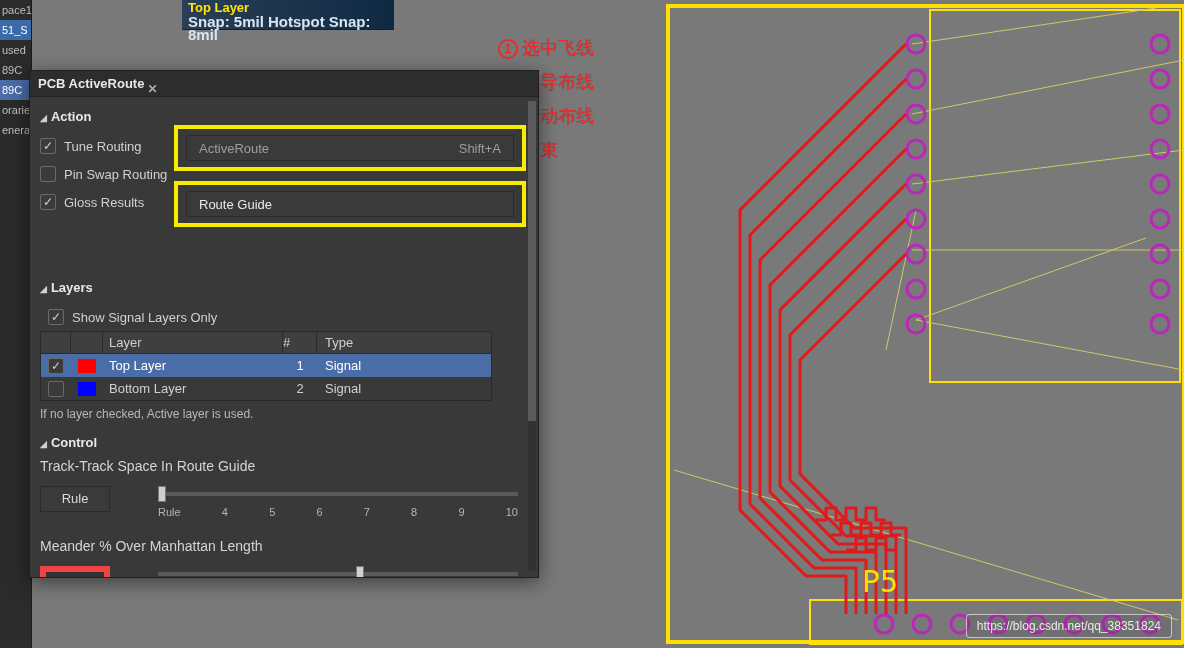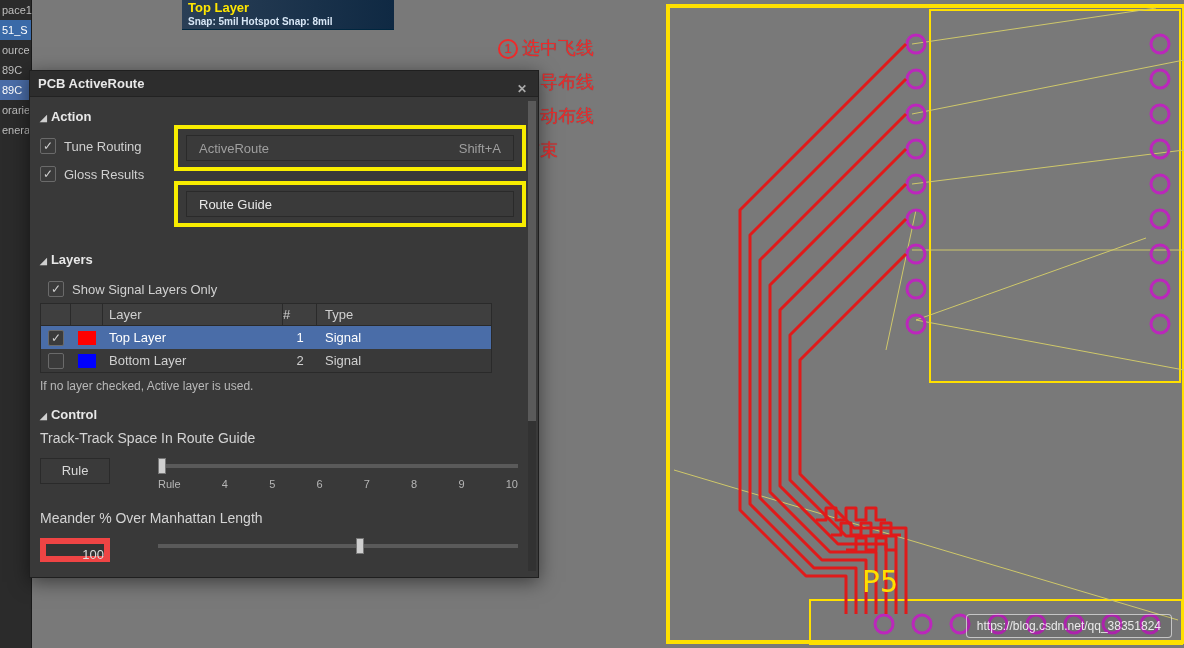--- a/index.html
+++ b/index.html
@@ -11,31 +11,31 @@
   .left-frag .row { height:20px; color:#bfbfbf; font-size:11px; padding-left:2px; line-height:20px; }
   .left-frag .row.sel { background:#4a6da8; color:#fff; }
 
   
   .top-layer-chip {
     position:absolute; left:182px; top:0; width:212px; height:30px;
     background: linear-gradient(to right, #2a3f56, #0f2943);
     border-bottom:1px solid #00263f; padding:0 6px;
   }
   .top-layer-chip .tl-title { color:#ffe600; font-weight:bold; font-size:13px; line-height:15px; }
-  .top-layer-chip .tl-sub { color:#d7e6f5; font-weight:bold; font-size:10px; line-height:13px; }
+  .top-layer-chip .tl-sub { color:#d7e6f5; font-weight:bold; font-size:15px; line-height:13px; }
 
   
   .panel {
     position:absolute; left:29px; top:70px; width:510px; height:508px;
     background:#393939; border:1px solid #1f1f1f; box-shadow:0 4px 18px rgba(0,0,0,.5);
   }
   .panel-title {
     height:26px; background:#2d2d2d; border-bottom:1px solid #222;
     color:#e8e8e8; font-size:13px; font-weight:bold; line-height:26px; padding:0 8px;
-    display:flex; justify-content:space-between; align-items:center;
+    display:flex; align-items:center;
   }
   .panel-title .closebtn { width:16px; height:16px; color:#aaa; cursor:pointer; font-size:12px; text-align:center; }
 
   .panel-body { position:absolute; left:0; top:26px; right:0; bottom:0; overflow:hidden; padding:8px 10px 0 10px; }
 
   .section-head { color:#e8e8e8; font-weight:bold; font-size:13px; margin:4px 0 8px 0; }
   .section-head::before { content:"◢"; font-size:9px; margin-right:4px; color:#cfcfcf; }
 
   .check-row { display:flex; align-items:center; height:28px; gap:8px; }
   .chk { width:16px; height:16px; border:1px solid #6a6a6a; border-radius:2px; background:#3b3b3b; display:flex; align-items:center; justify-content:center; color:#cfcfcf; font-size:12px; cursor:pointer; }
@@ -82,21 +82,21 @@
   
   .watermark { position:absolute; right:12px; bottom:10px; height:24px; padding:0 10px; border:1px solid rgba(255,255,255,.6); border-radius:4px; color:rgba(255,255,255,.85); font-size:12px; line-height:22px; background:rgba(0,0,0,.08); }
 
 </style>
 </head>
 <body>
 
 <div class="left-frag">
   <div class="row">pace1</div>
   <div class="row" style="background:#3a6aa8;color:#fff">51_S</div>
-  <div class="row">ource</div>
+  <div class="row">used</div>
   <div class="row">89C</div>
   <div class="row sel">89C</div>
   <div class="row">orarie</div>
   <div class="row">enera</div>
 </div>
 
 <div class="top-layer-chip">
   <div class="tl-title">Top Layer</div>
   <div class="tl-sub">Snap: 5mil Hotspot Snap: 8mil</div>
 </div>
@@ -112,20 +112,24 @@
     <span class="closebtn">✕</span>
   </div>
 
   <div class="panel-body">
 
     <div class="section-head">Action</div>
 
     <div class="check-row">
       <span class="chk checked"></span>
       <span>Tune Routing</span>
+    </div>
+    <div class="check-row">
+      <span class="chk"></span>
+      <span>Pin Swap Routing</span>
     </div>
     <div class="check-row">
       <span class="chk checked"></span>
       <span>Gloss Results</span>
     </div>
 
     <div class="section-head" style="margin-top:64px">Layers</div>
     <div class="check-row" style="margin-left:8px">
       <span class="chk checked"></span>
       <span>Show Signal Layers Only</span>

